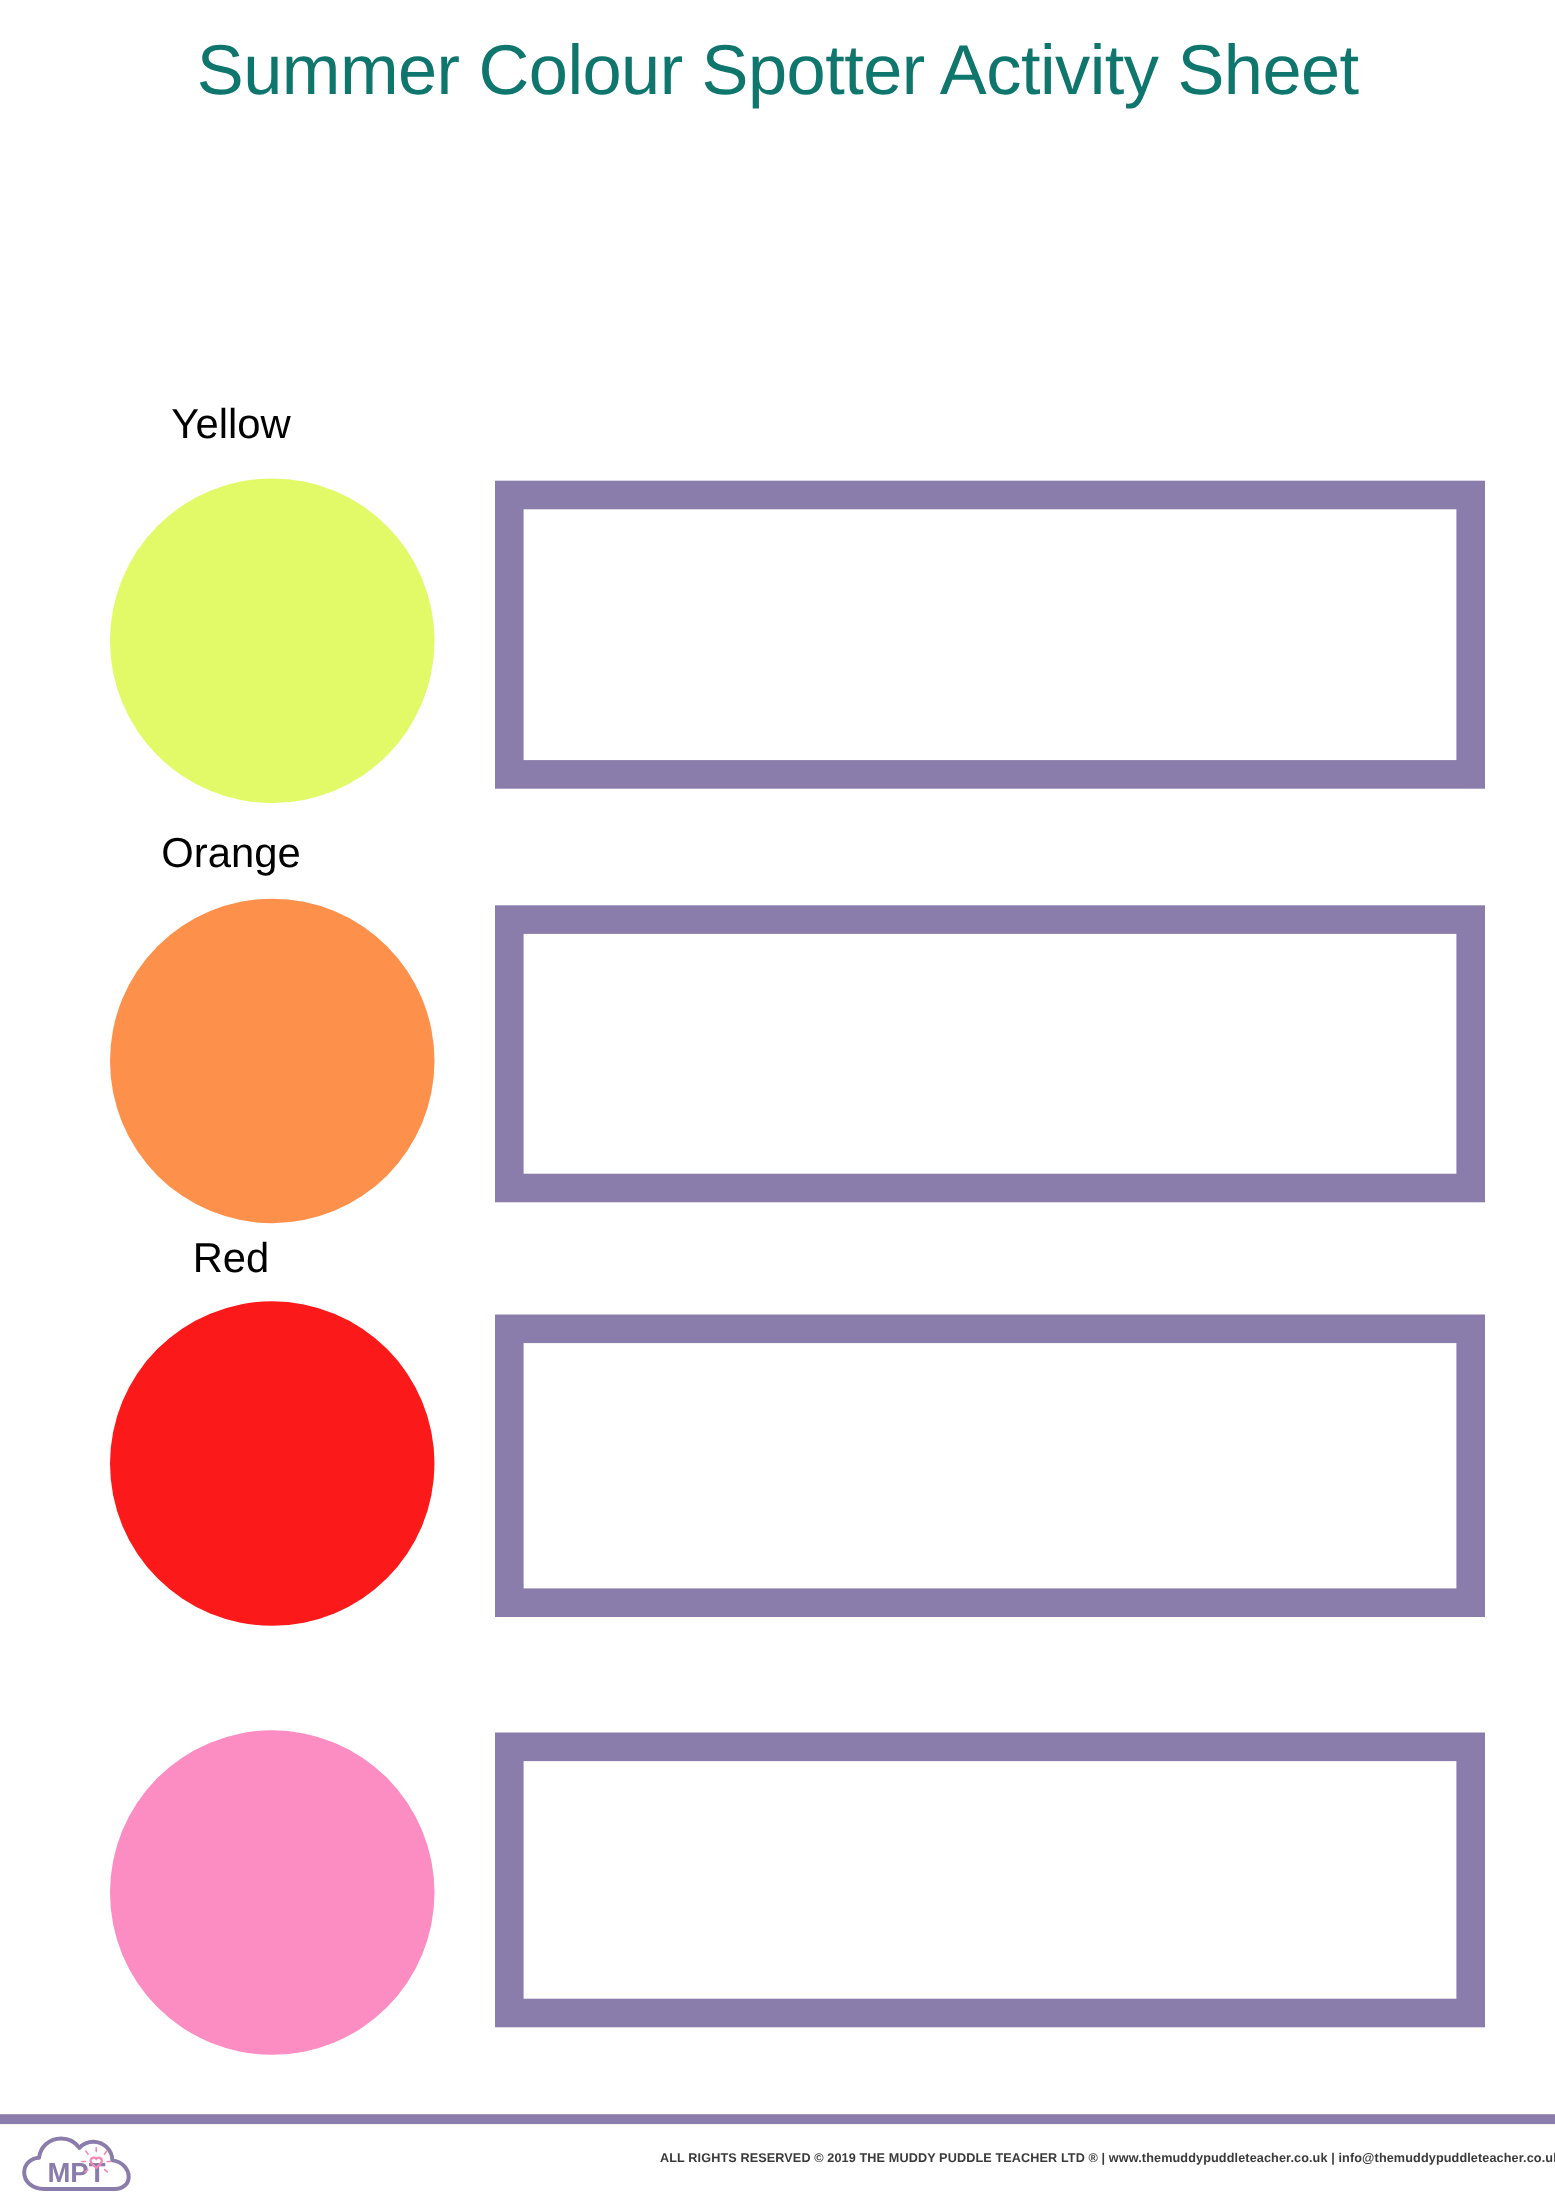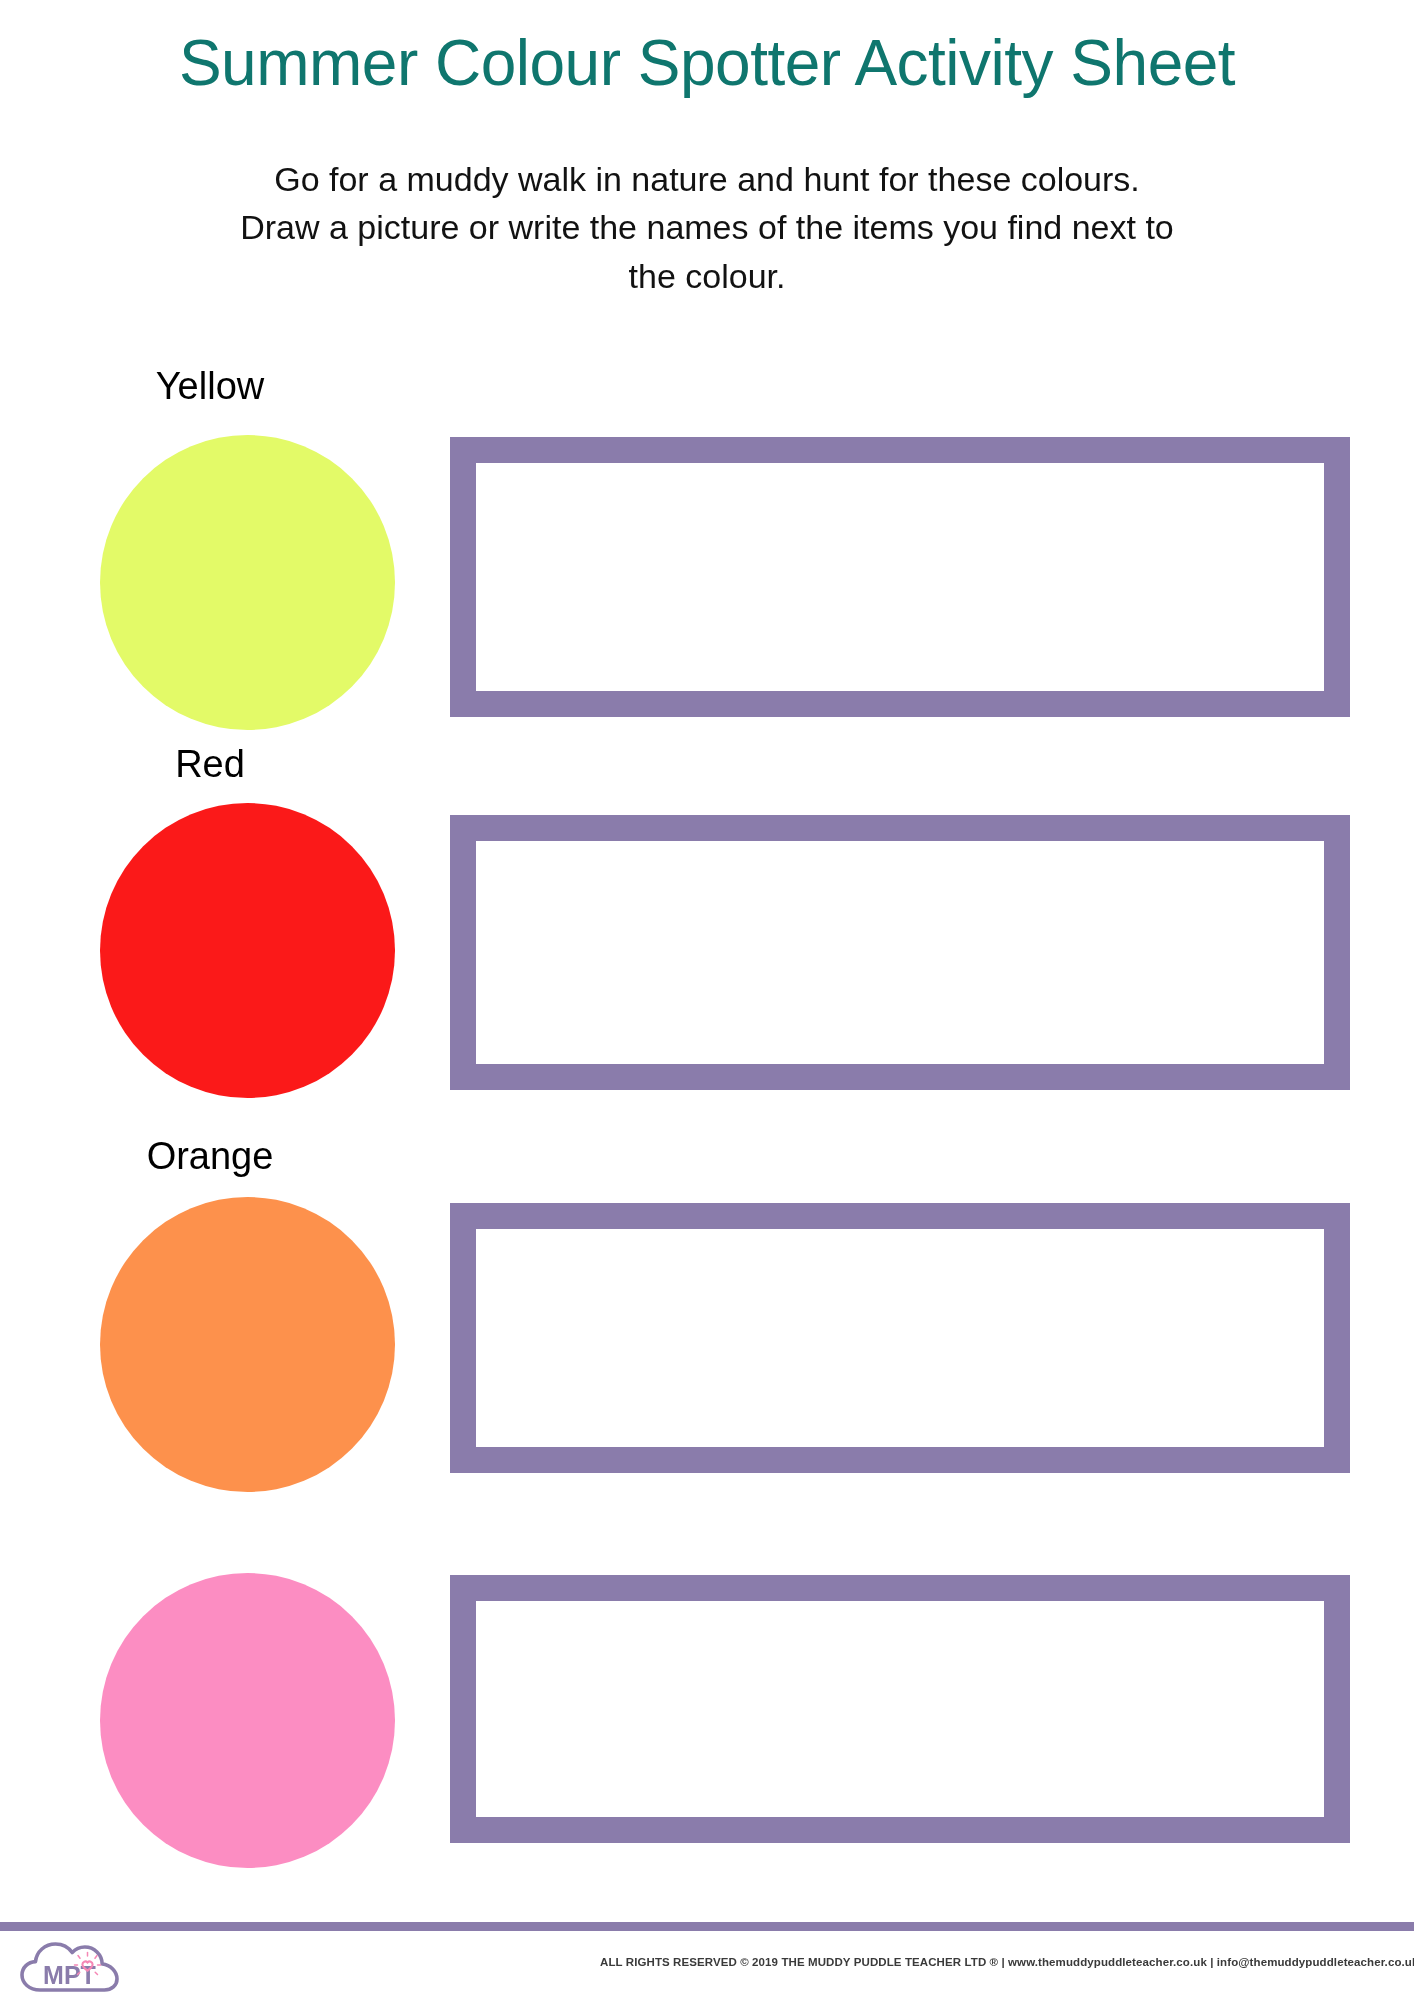--- a/index.html
+++ b/index.html
@@ -134,43 +134,38 @@
     height: 60px;
   }
 </style>
 </head>
 <body>
 
 <div class="sheet">
 
   <h1 class="title">Summer Colour Spotter Activity Sheet</h1>
 
-  <div class="subtitle">
-    <div>Go for a muddy walk in nature and hunt for these colours.</div>
-    <div>Draw a picture or write the names of the items you find next to</div>
-    <div>the colour.</div>
-  </div>
 
   <div class="rows">
 
     <div class="row row-1">
       <div class="row-label">Yellow</div>
       <div class="swatch" style="background: rgb(227, 250, 104);"></div>
       <div class="answer-box" style="border-color: rgb(138, 124, 171);"></div>
     </div>
 
+    <div class="row row-3">
+      <div class="row-label">Orange</div>
+      <div class="swatch" style="background: rgb(253, 145, 76);"></div>
+      <div class="answer-box" style="border-color: rgb(138, 124, 171);"></div>
+    </div>
+
     <div class="row row-2">
       <div class="row-label">Red</div>
       <div class="swatch" style="background: rgb(251, 25, 25);"></div>
-      <div class="answer-box" style="border-color: rgb(138, 124, 171);"></div>
-    </div>
-
-    <div class="row row-3">
-      <div class="row-label">Orange</div>
-      <div class="swatch" style="background: rgb(253, 145, 76);"></div>
       <div class="answer-box" style="border-color: rgb(138, 124, 171);"></div>
     </div>
 
     <div class="row row-4">
       <div class="swatch" style="background: rgb(252, 141, 194);"></div>
       <div class="answer-box" style="border-color: rgb(138, 124, 171);"></div>
     </div>
 
   </div>
 

